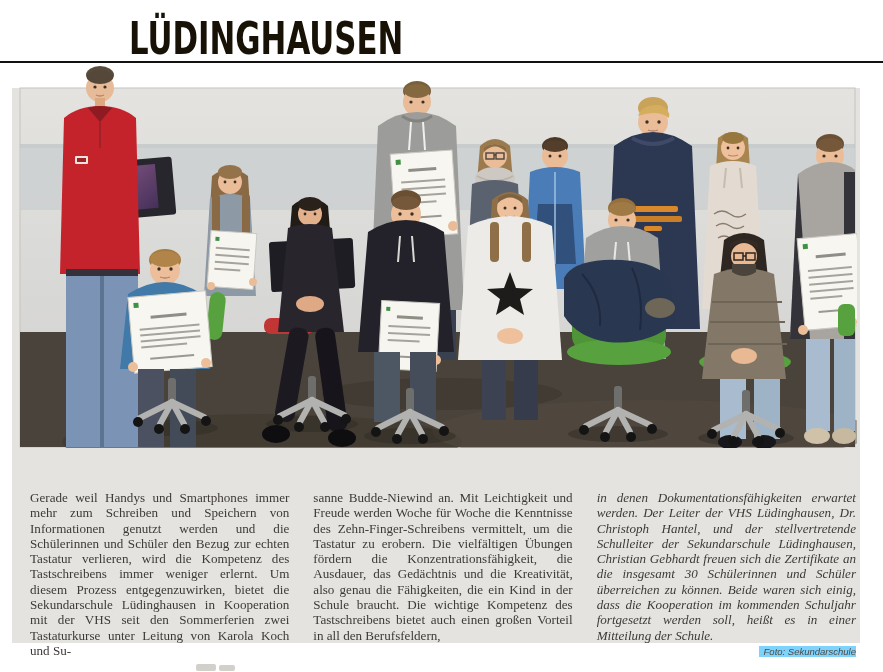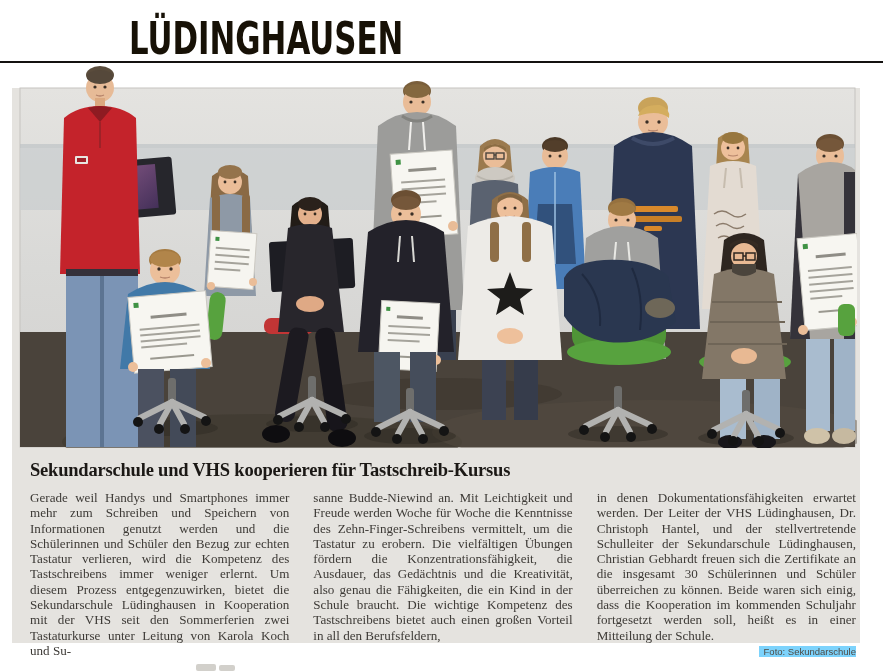--- a/index.html
+++ b/index.html
@@ -12,21 +12,21 @@
   .section-rule{position:absolute;left:0;top:61px;width:883px;height:2px;background:#141210;}
   .article-panel{position:absolute;left:12px;top:88px;width:848px;height:555px;background:#e5e3df;}
   .photo-svg{position:absolute;left:12px;top:64px;width:845px;height:384px;display:block;}
   .headline{position:absolute;left:30px;top:459px;width:812px;margin:0;
     font-family:"Liberation Serif", serif;font-weight:bold;font-size:18.5px;line-height:22px;
     letter-spacing:-0.2px;color:#1b1815;}
   .columns{position:absolute;left:30px;top:490px;width:826px;display:flex;gap:24px;}
   .columns > *{flex:1;min-width:0;}
   .colp{margin:0;font-size:13.1px;line-height:15.3px;text-align:justify;color:#3d3a36;
     hyphens:auto;-webkit-hyphens:auto;}
-  .col3-wrap{position:relative;}
+  .col3-wrap{position:relative;font-style:italic;}
   .credit{position:absolute;right:0;bottom:1px;font-family:"Liberation Sans", sans-serif;
     font-size:9.5px;color:#4e4a44;background:#7dd3fc;padding-left:5px;white-space:nowrap;}
   .artifact{position:absolute;background:#d2d0cb;border-radius:2px;}
   .artifact.a1{left:196px;top:664px;width:20px;height:7px;}
   .artifact.a2{left:219px;top:665px;width:16px;height:6px;}
 </style>
 </head>
 <body>
 
 <div class="page">
@@ -371,21 +371,20 @@
 
     <g>
       <use href="#cbase" transform="translate(160 344)"></use>
       <use href="#cbase" transform="translate(300 342)"></use>
       <use href="#cbase" transform="translate(398 354)"></use>
       <use href="#cbase" transform="translate(606 352)"></use>
       <use href="#cbase" transform="translate(734 356)"></use>
     </g>
   </svg>
 
-  <h2 class="headline">Sekundarschule und VHS kooperieren für Tastschreib-Kursus</h2>
 
   <div class="columns">
     <p class="colp">Gerade weil Handys und Smartphones immer mehr zum Schreiben und Speichern von Informationen genutzt werden und die Schülerinnen und Schüler den Bezug zur echten Tastatur verlieren, wird die Kompetenz des Tastschreibens immer weniger erlernt. Um diesem Prozess entgegenzuwirken, bietet die Sekundarschule Lüdinghausen in Kooperation mit der VHS seit den Sommerferien zwei Tastaturkurse unter Leitung von Karola Koch und Su-</p>
     <p class="colp">sanne Budde-Niewind an. Mit Leichtigkeit und Freude werden Woche für Woche die Kenntnisse des Zehn-Finger-Schreibens vermittelt, um die Tastatur zu erobern. Die vielfältigen Übungen fördern die Konzentrationsfähigkeit, die Ausdauer, das Gedächtnis und die Kreativität, also genau die Fähigkeiten, die ein Kind in der Schule braucht. Die wichtige Kompetenz des Tastschreibens bietet auch einen großen Vorteil in all den Berufsfeldern,</p>
     <div class="col3-wrap">
       <p class="colp">in denen Dokumentationsfähigkeiten erwartet werden. Der Leiter der VHS Lüdinghausen, Dr. Christoph Hantel, und der stellvertretende Schulleiter der Sekundarschule Lüdinghausen, Christian Gebhardt freuen sich die Zertifikate an die insgesamt 30 Schülerinnen und Schüler überreichen zu können. Beide waren sich einig, dass die Kooperation im kommenden Schuljahr fortgesetzt werden soll, heißt es in einer Mitteilung der Schule.</p>
       <span class="credit">Foto: Sekundarschule</span>
     </div>
   </div>
 

